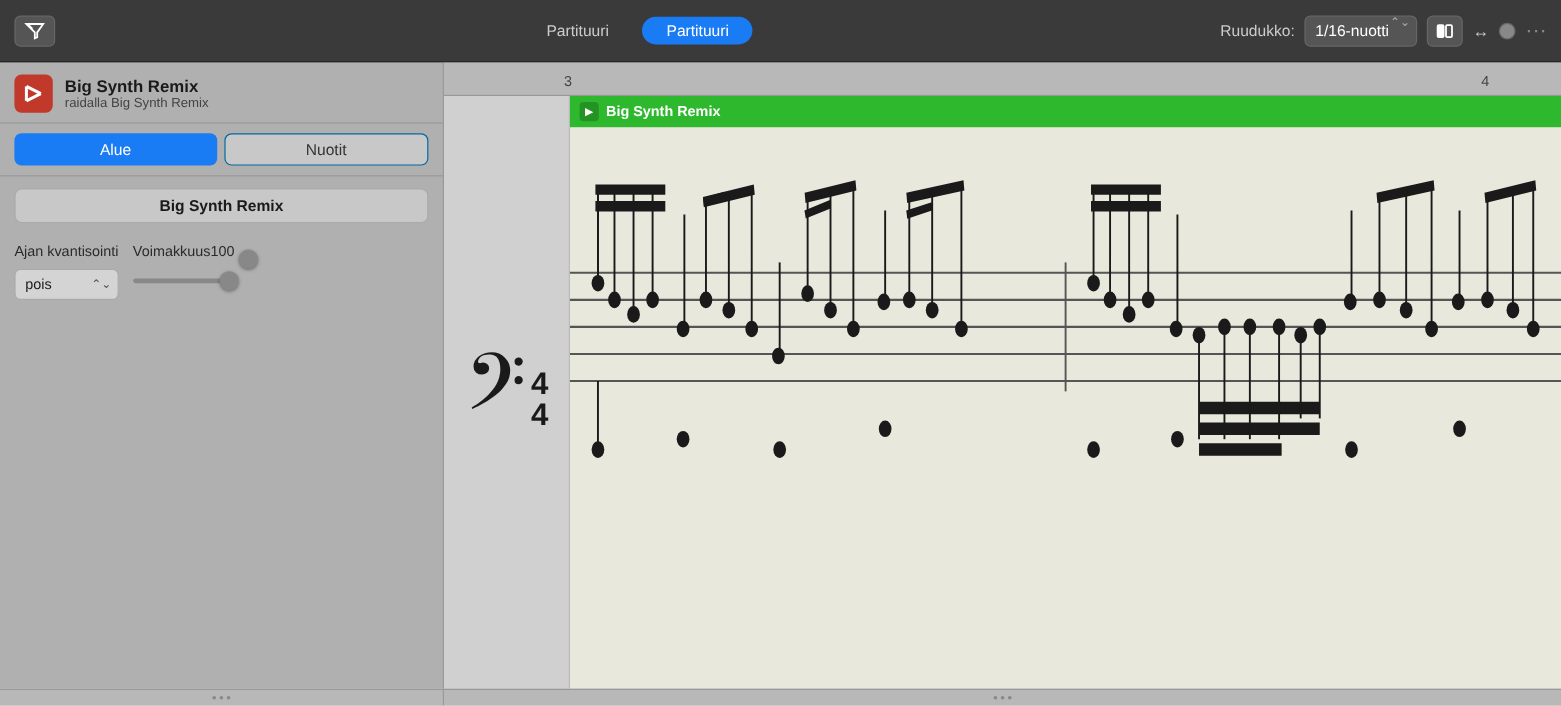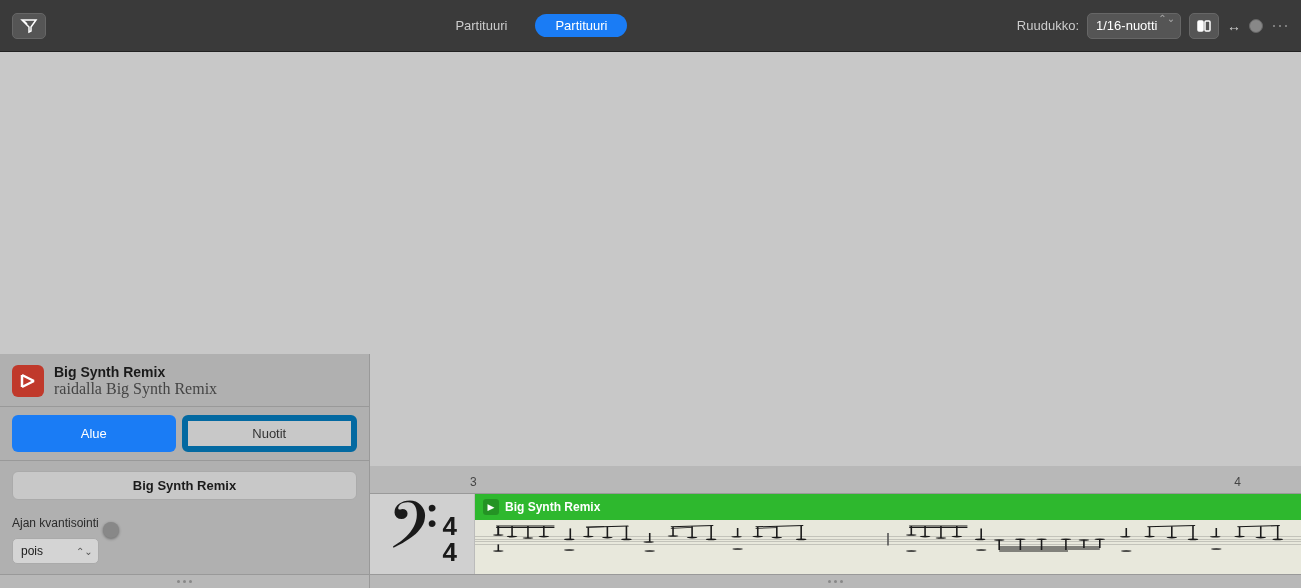--- a/index.html
+++ b/index.html
@@ -120,21 +120,20 @@
     .toolbar-arrows {
       color: #ccc;
       font-size: 14px;
     }
 
     
     .main-area {
       display: flex;
       flex: 1;
       overflow: hidden;
-      align-items: flex-end;
     }
 
     
     .left-panel {
       width: 370px;
       background: #b0b0b0;
       border-right: 1px solid #999;
       display: flex;
       flex-direction: column;
       flex-shrink: 0;
@@ -161,23 +160,22 @@
     .track-info {
       display: flex;
       flex-direction: column;
     }
     .track-title {
       font-size: 14px;
       font-weight: 600;
       color: #1a1a1a;
     }
     .track-subtitle {
-      font-size: 16px;
+      font-size: 11px;
       color: #444;
-      font-family: Liberation Serif, serif;
     }
 
     
     .region-tabs {
       display: flex;
       padding: 8px 12px;
       gap: 6px;
       border-bottom: 1px solid #999;
     }
     .region-tab {
@@ -190,21 +188,21 @@
       font-weight: 500;
       text-align: center;
     }
     .region-tab.active {
       background: #1a7cf5;
       color: #fff;
     }
     .region-tab.inactive {
       background: #c8c8c8;
       color: #333;
-      border: 6px solid #0369a1;
+      border: 1px solid #0369a1;
     }
 
     
     .region-name-btn {
       margin: 10px 12px 6px 12px;
       background: #c8c8c8;
       border: 1px solid #aaa;
       border-radius: 6px;
       padding: 6px 12px;
       font-size: 13px;
@@ -512,20 +510,32 @@
             <option>pois</option>
             <option>1/4</option>
             <option>1/8</option>
             <option>1/16</option>
             <option>1/32</option>
           </select>
           <span class="setting-select-arrow">⌃⌄</span>
         </div>
       </div>
 
+      <div class="slider-setting">
+        <div class="slider-header">
+          <span class="slider-label">Voimakkuus</span>
+          <span class="slider-value">100</span>
+        </div>
+        <div style="position:relative; height:20px; margin-top:6px;">
+          <div class="slider-track">
+            <div class="slider-fill" style="width:95%;"></div>
+            <div class="slider-thumb" style="left:calc(95% - 8px);"></div>
+          </div>
+        </div>
+      </div>
 
       <div class="slider-setting">
         <div style="position:relative; height:20px; margin-top:6px;">
           <div class="slider-track">
             <div class="slider-fill" style="width:50%;"></div>
             <div class="slider-thumb" style="left:calc(50% - 8px);"></div>
           </div>
         </div>
       </div>
     </div>

